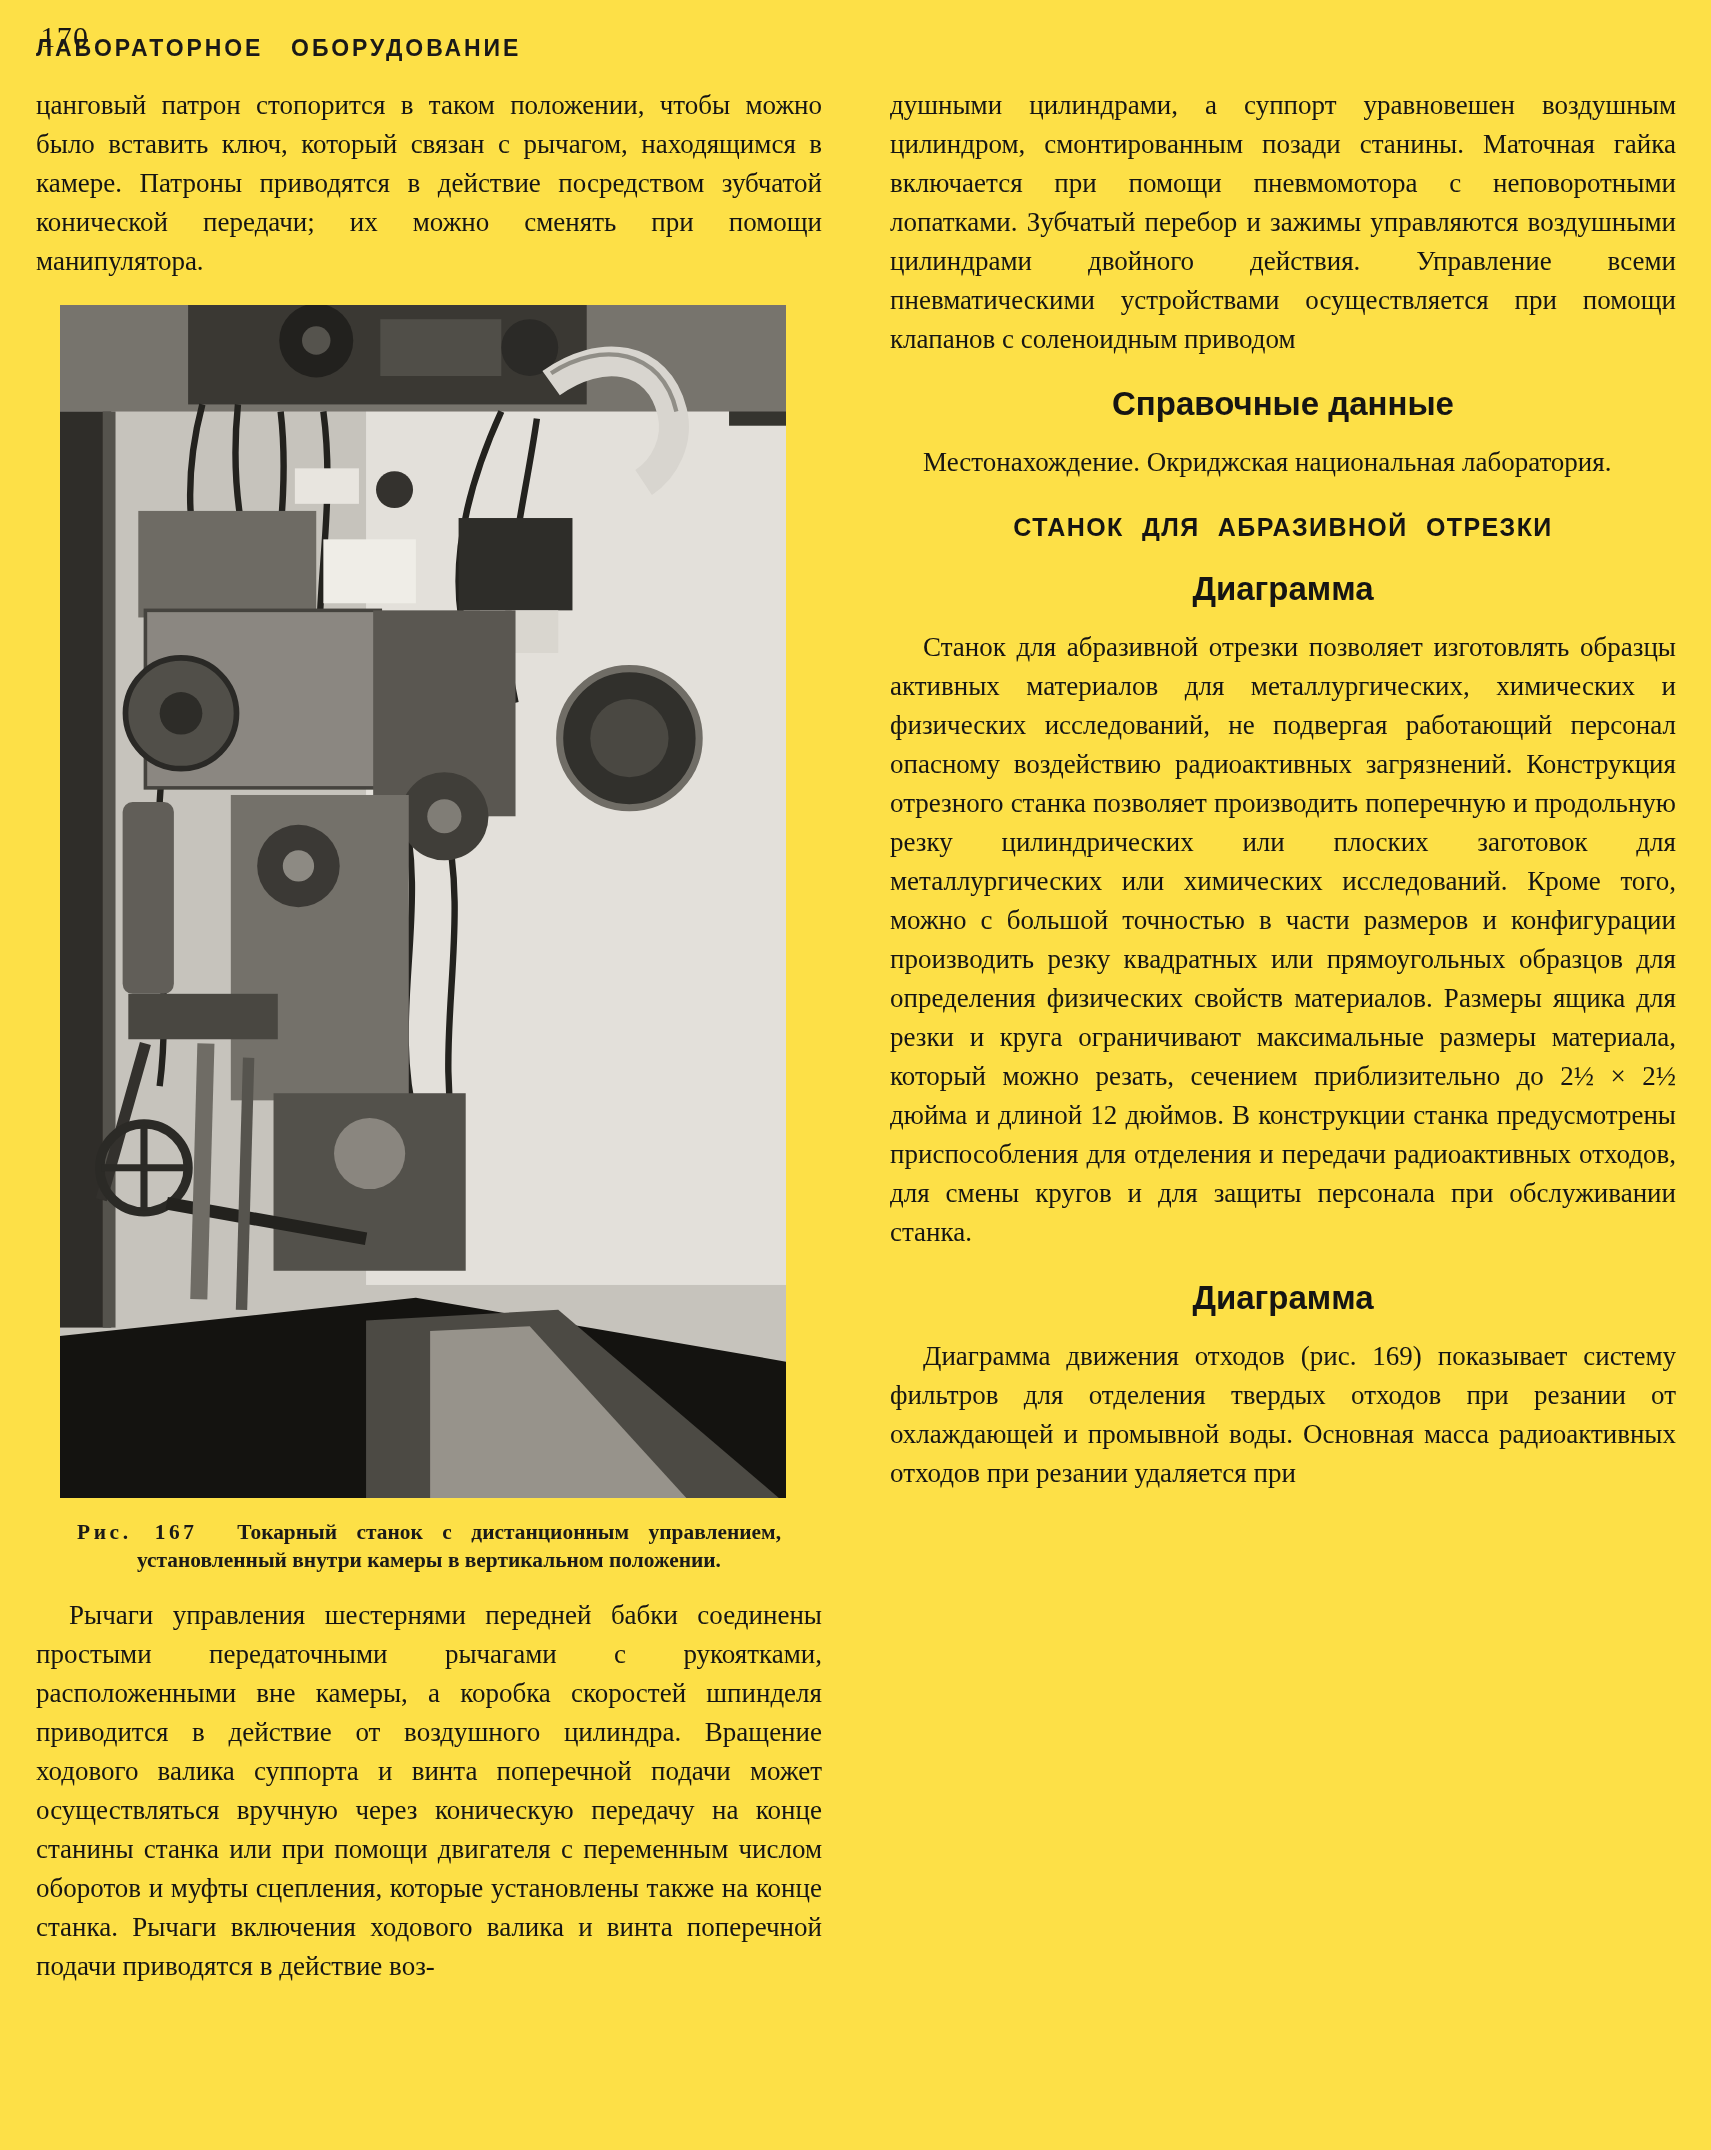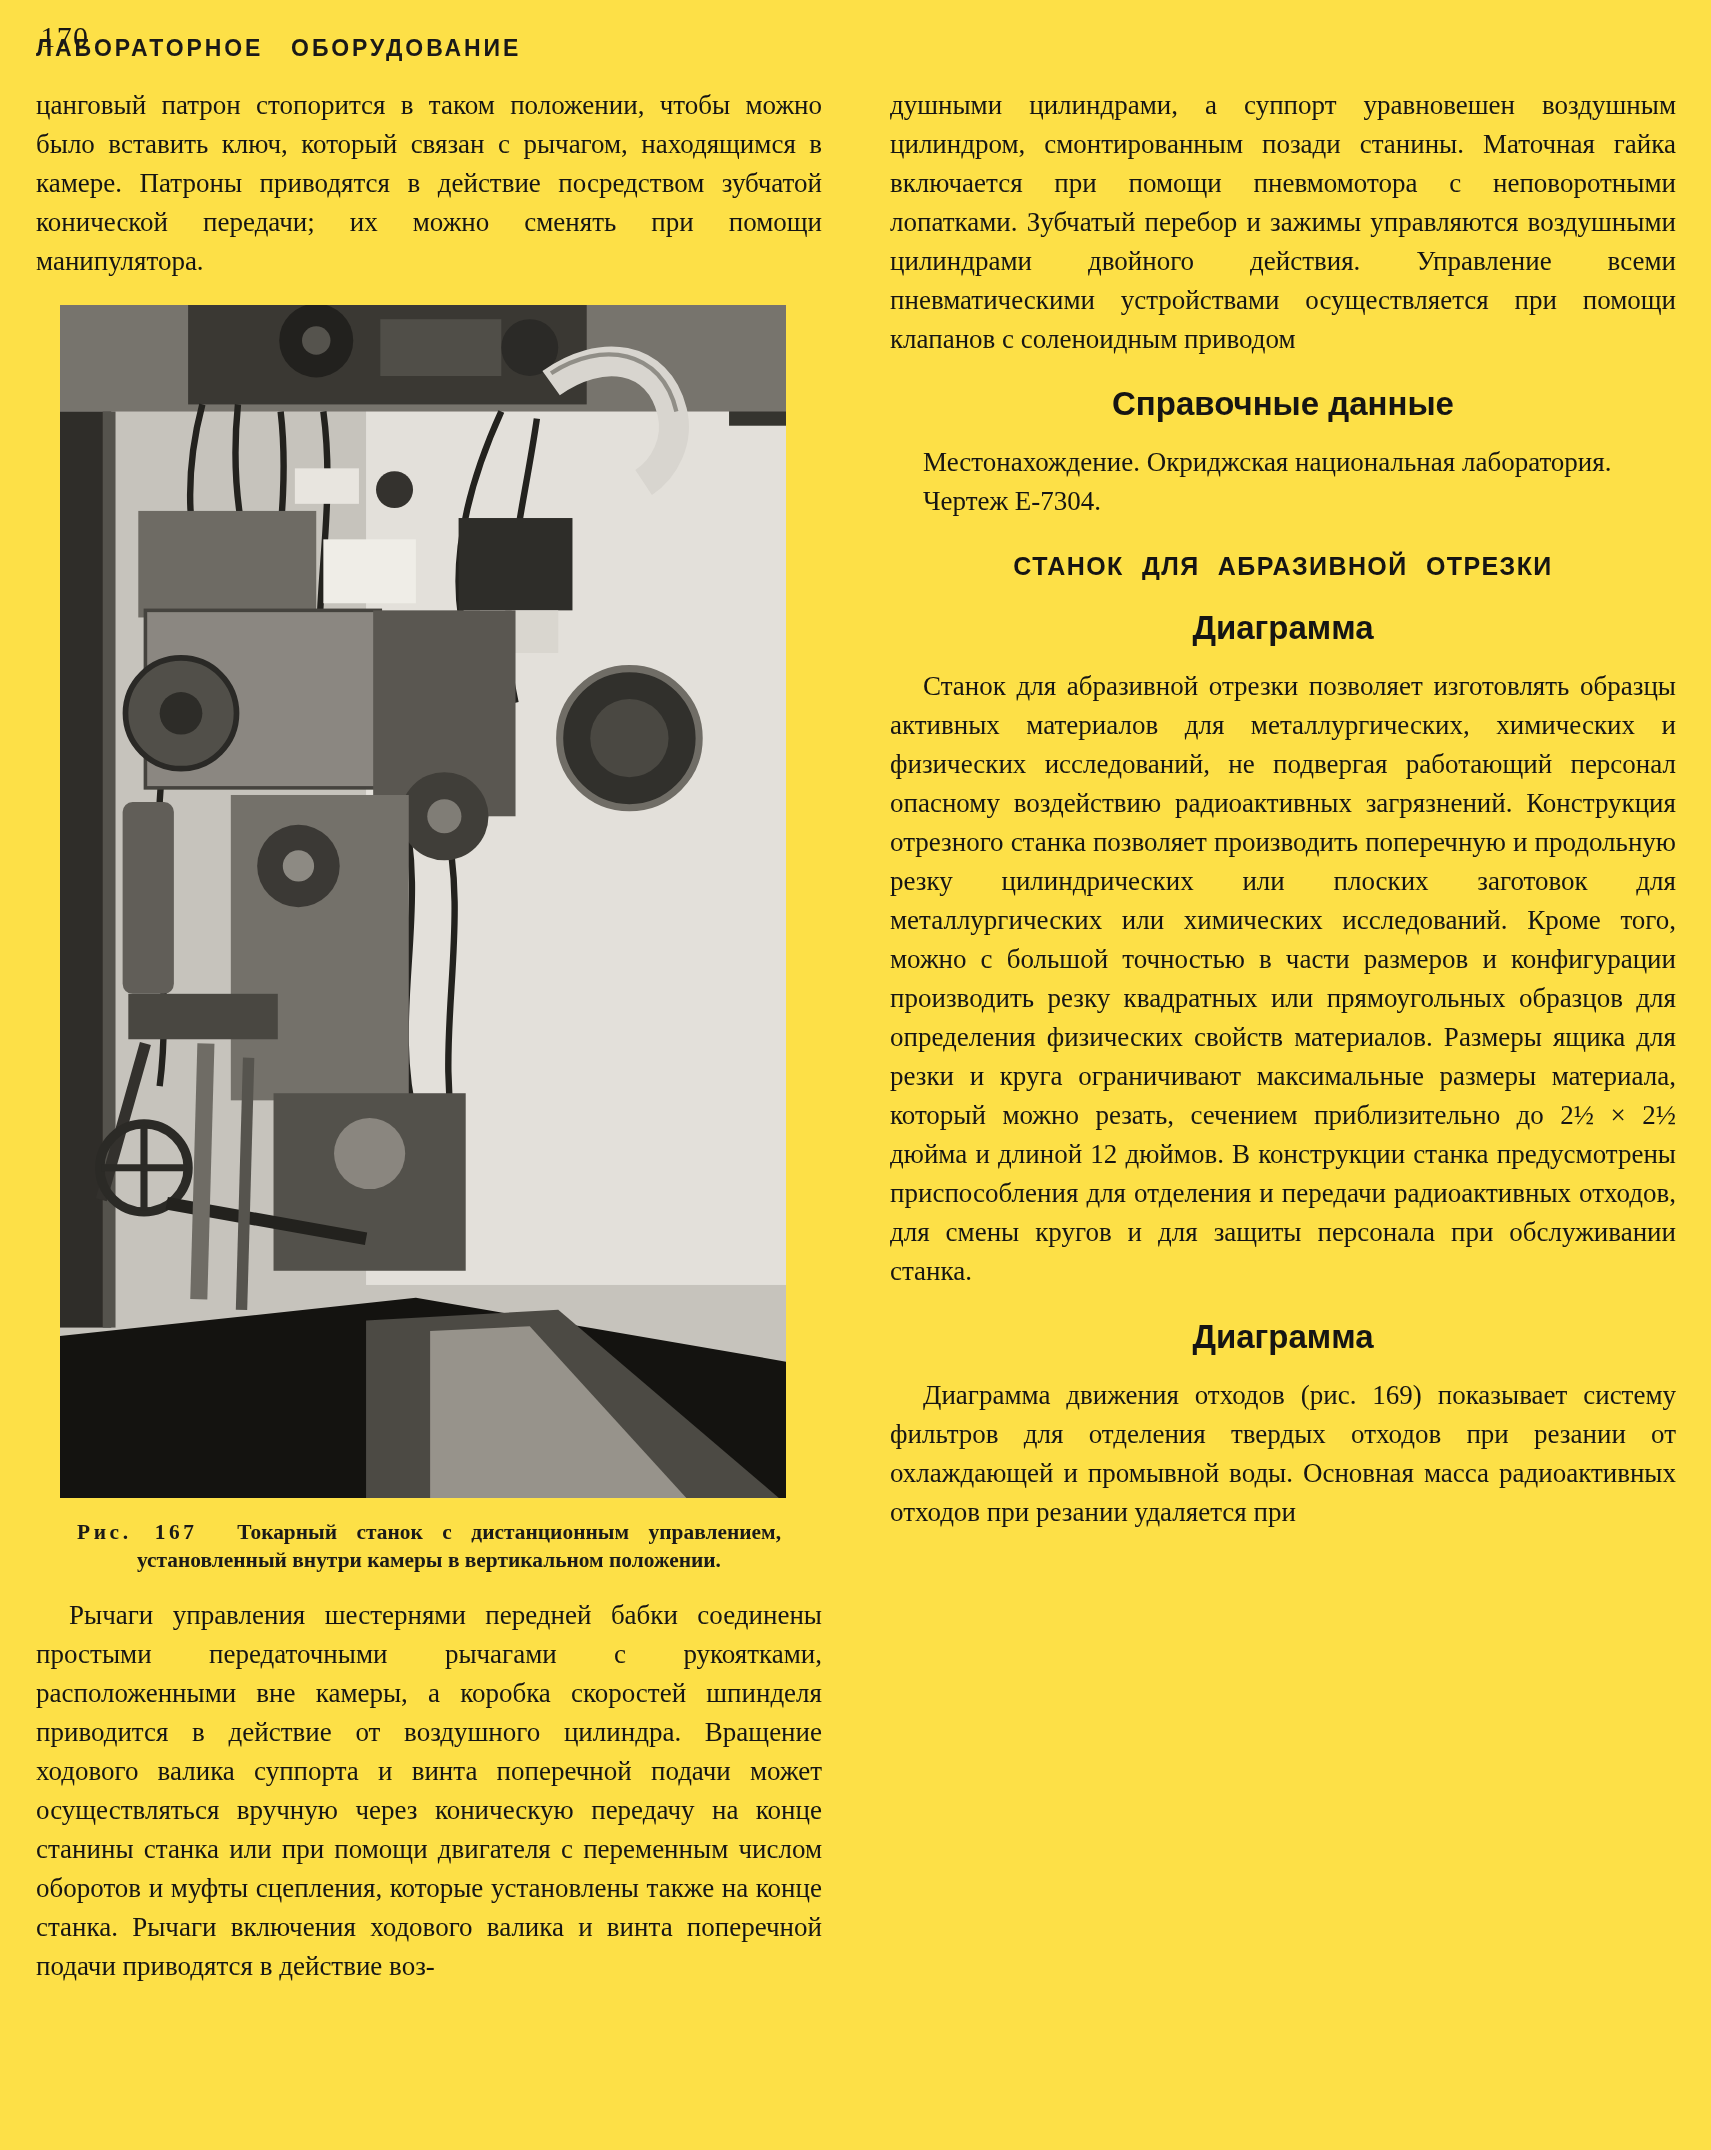--- a/index.html
+++ b/index.html
@@ -121,21 +121,20 @@
       </div>
 
       <p>Рычаги управления шестернями передней бабки соединены простыми передаточными рычагами с рукоятками, расположенными вне камеры, а коробка скоростей шпинделя приводится в действие от воздушного цилиндра. Вращение ходового валика суппорта и винта поперечной подачи может осуществляться вручную через коническую передачу на конце станины станка или при помощи двигателя с переменным числом оборотов и муфты сцепления, которые установлены также на конце станка. Рычаги включения ходового валика и винта поперечной подачи приводятся в действие воз-</p>
     </div>
 
     <div class="col">
       <p class="noindent">душными цилиндрами, а суппорт уравновешен воздушным цилиндром, смонтированным позади станины. Маточная гайка включается при помощи пневмомотора с неповоротными лопатками. Зубчатый перебор и зажимы управляются воздушными цилиндрами двойного действия. Управление всеми пневматическими устройствами осуществляется при помощи клапанов с соленоидным приводом</p>
 
       <div class="h-center">Справочные данные</div>
       <p>Местонахождение. Окриджская национальная лаборатория.</p>
-      <p>Чертеж Е-7304.</p>
 
       <div class="h-center h-caps">СТАНОК ДЛЯ АБРАЗИВНОЙ ОТРЕЗКИ</div>
 
       <div class="h-center">Диаграмма</div>
       <p>Станок для абразивной отрезки позволяет изготовлять образцы активных материалов для металлургических, химических и физических исследований, не подвергая работающий персонал опасному воздействию радиоактивных загрязнений. Конструкция отрезного станка позволяет производить поперечную и продольную резку цилиндрических или плоских заготовок для металлургических или химических исследований. Кроме того, можно с большой точностью в части размеров и конфигурации производить резку квадратных или прямоугольных образцов для определения физических свойств материалов. Размеры ящика для резки и круга ограничивают максимальные размеры материала, который можно резать, сечением приблизительно до 2½ × 2½ дюйма и длиной 12 дюймов. В конструкции станка предусмотрены приспособления для отделения и передачи радиоактивных отходов, для смены кругов и для защиты персонала при обслуживании станка.</p>
 
       <div class="h-center">Диаграмма</div>
       <p>Диаграмма движения отходов (рис. 169) показывает систему фильтров для отделения твердых отходов при резании от охлаждающей и промывной воды. Основная масса радиоактивных отходов при резании удаляется при</p>
     </div>
 

